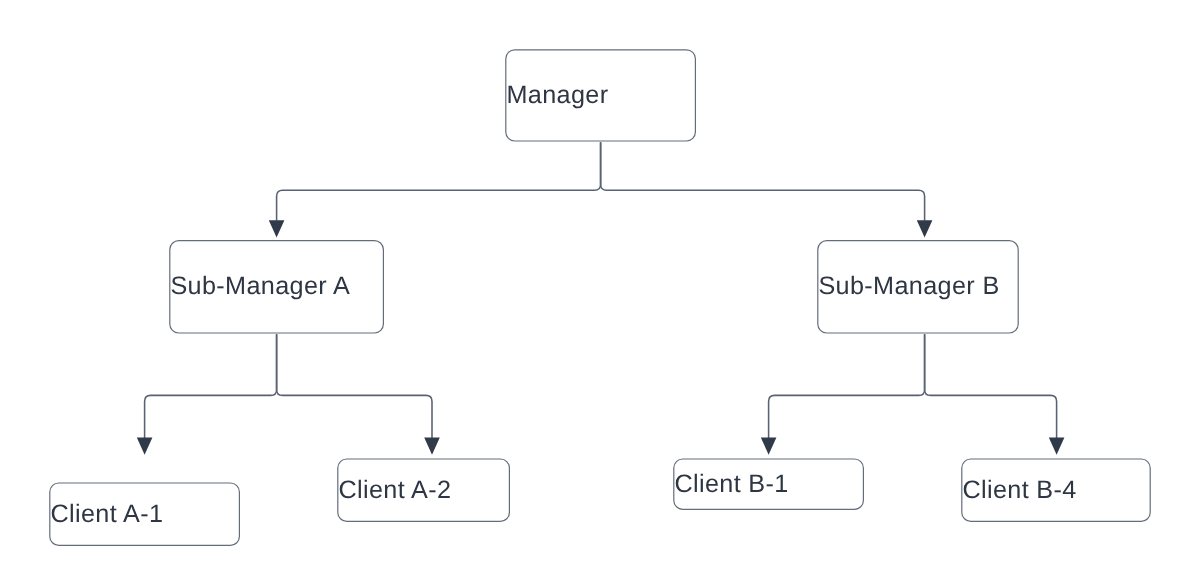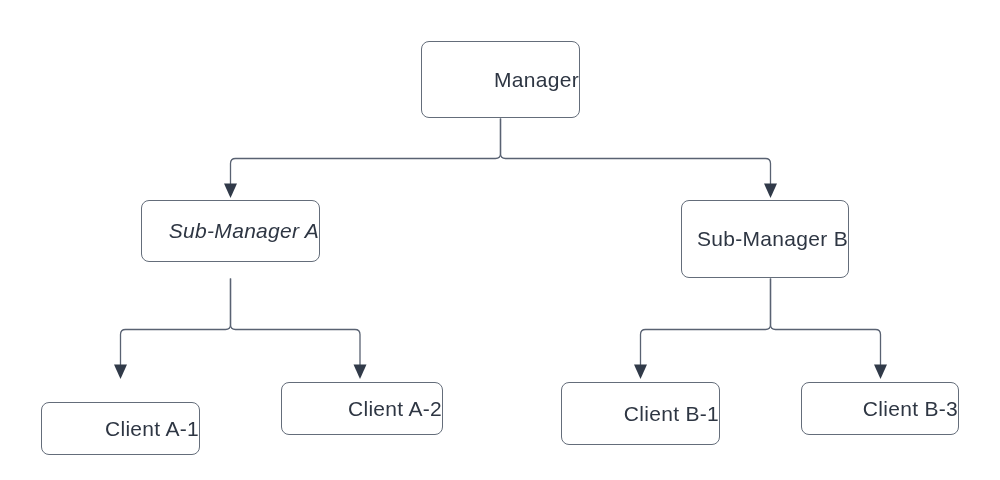--- a/index.html
+++ b/index.html
@@ -24,34 +24,34 @@
     pointer-events: none;
   }
   .node {
     position: absolute;
     box-sizing: border-box;
     background: #ffffff;
     border: 1px solid #646d7a;
     border-radius: 8px;
     display: flex;
     align-items: center;
-    justify-content: flex-end;
+    justify-content: flex-start;
   }
   .node .label {
     color: #2e3643;
     font-size: 21px;
     letter-spacing: 0.3px;
     white-space: nowrap;
   }
   .node-manager   { left: 421px; top: 41px;  width: 159px; height: 77px; }
-  .node-sub-a     { left: 141px; top: 200px; width: 179px; height: 62px; font-style: italic; }
+  .node-sub-a     { left: 141px; top: 200px; width: 179px; height: 78px; }
   .node-sub-b     { left: 681px; top: 200px; width: 168px; height: 78px; }
   .node-client-a1 { left: 41px;  top: 402px; width: 159px; height: 53px; }
-  .node-client-a2 { left: 281px; top: 382px; width: 162px; height: 53px; }
-  .node-client-b1 { left: 561px; top: 382px; width: 159px; height: 63px; }
+  .node-client-a2 { left: 281px; top: 382px; width: 144px; height: 53px; }
+  .node-client-b1 { left: 561px; top: 382px; width: 159px; height: 43px; }
   .node-client-b2 { left: 801px; top: 382px; width: 158px; height: 53px; }
 
   .edge {
     fill: none;
     stroke: #596272;
     stroke-width: 1.3;
   }
   .arrowhead {
     fill: #313a49;
     stroke: none;
@@ -98,16 +98,16 @@
 
   <div class="node node-client-a2">
     <span class="label">Client A-2</span>
   </div>
 
   <div class="node node-client-b1">
     <span class="label">Client B-1</span>
   </div>
 
   <div class="node node-client-b2">
-    <span class="label">Client B-3</span>
+    <span class="label">Client B-4</span>
   </div>
 
 </div>
 
 </body></html>

